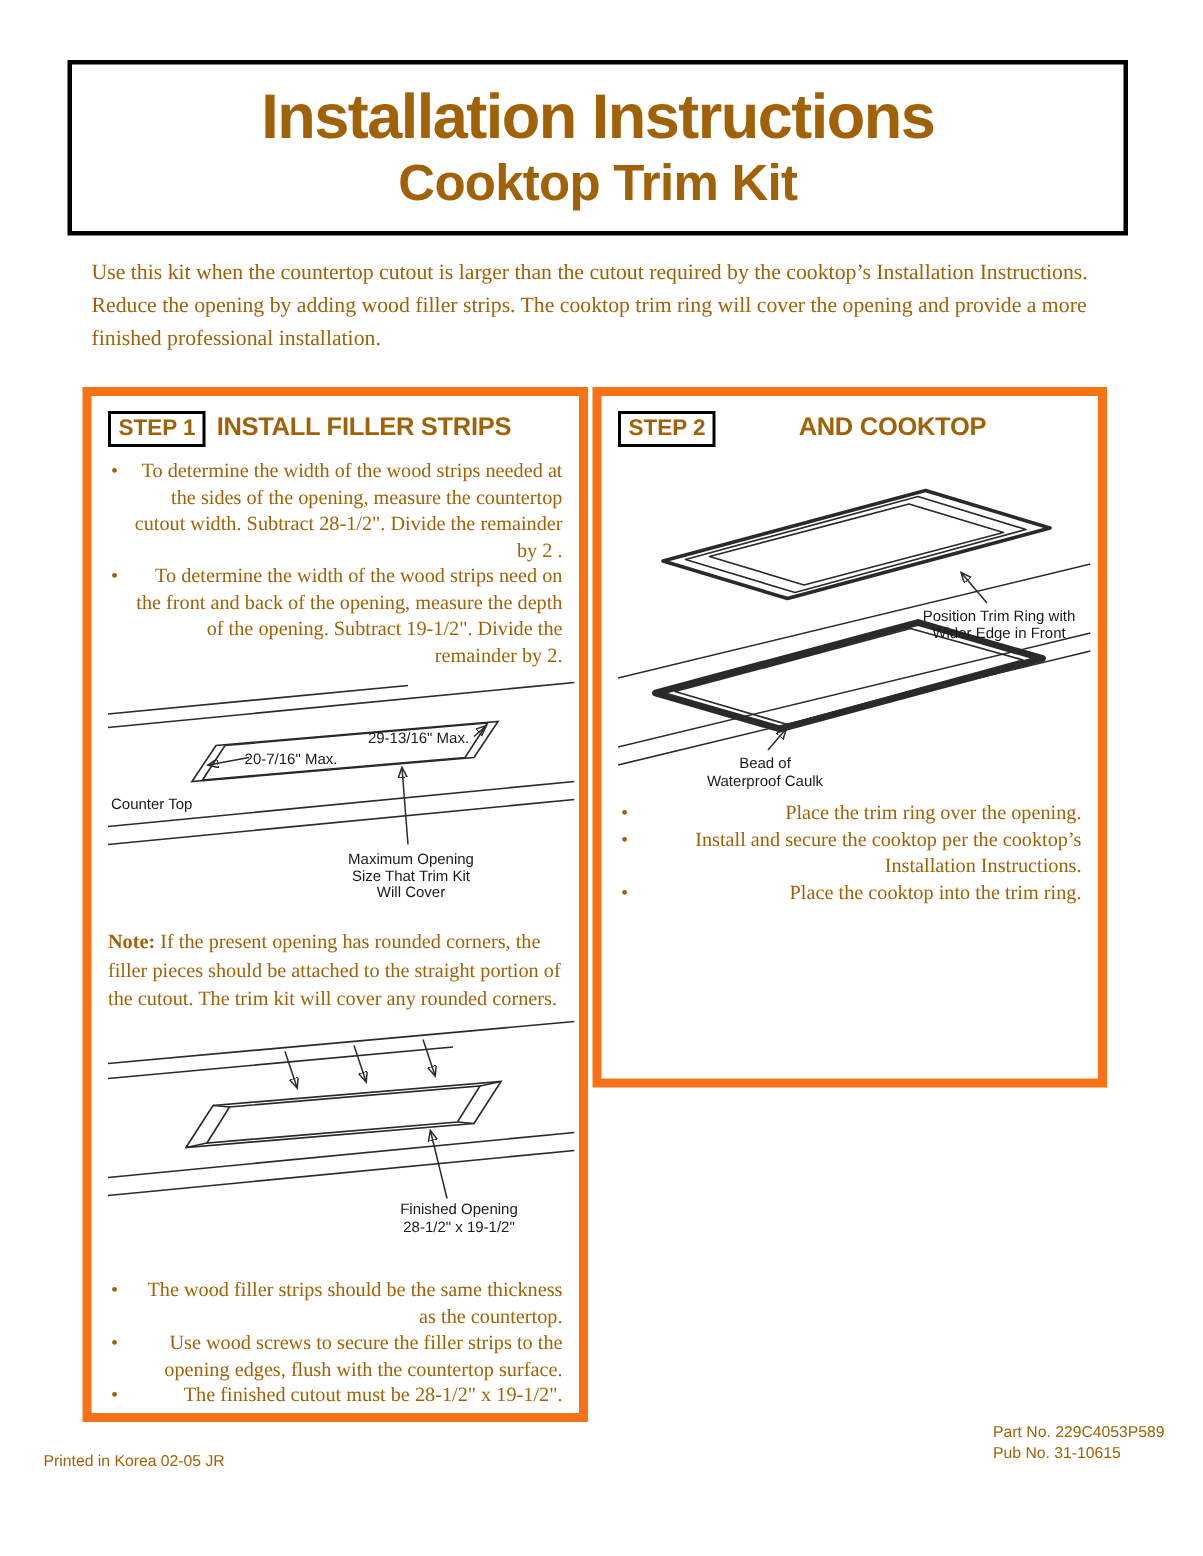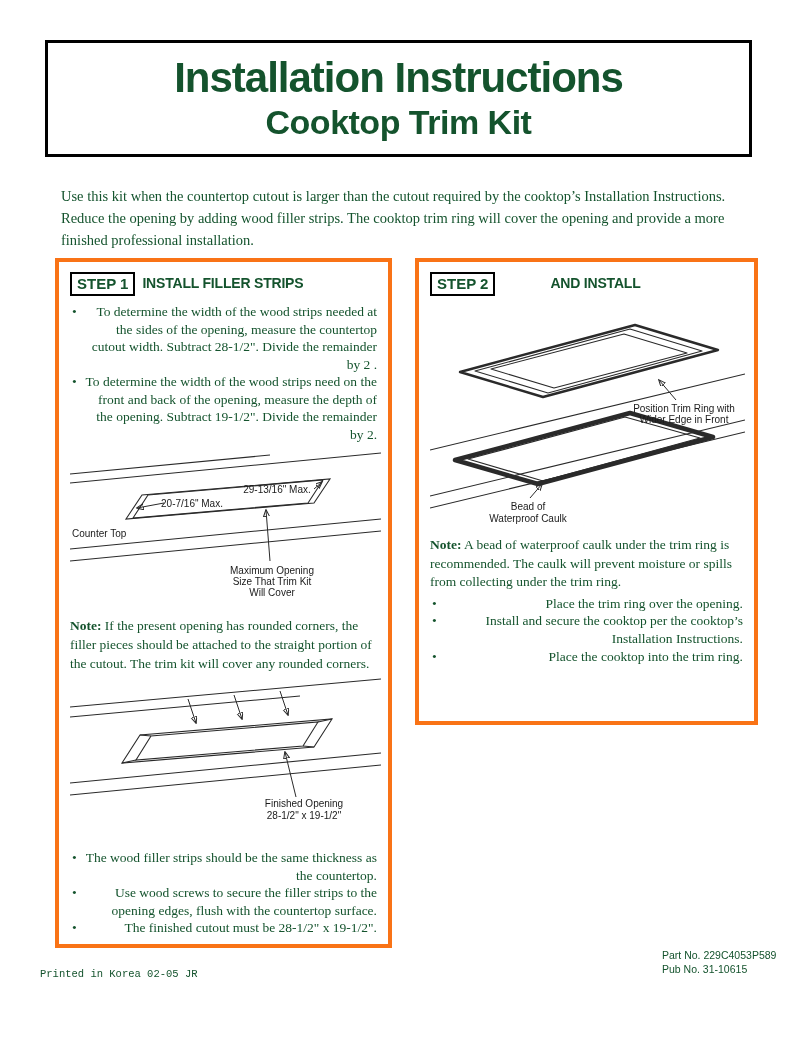--- a/index.html
+++ b/index.html
@@ -1,68 +1,68 @@
 <!DOCTYPE html>
 <html><head>
 <meta charset="utf-8">
 <style>
   html,body{margin:0;padding:0;background:#fff;}
   .page{
     position:relative;
     width:802px;height:1037px;
     background:#fff;
     font-family:"Liberation Serif", serif;
-    color:#14532d;
+    color:#a16207;
     overflow:hidden;
   }
   
   .header-box{
     position:absolute;left:45px;top:40px;width:707px;height:117px;
     box-sizing:border-box;border:3px solid #000;text-align:center;
     font-family:"Liberation Sans", sans-serif;
   }
   .doc-title{
     margin-top:12px;font-size:42px;font-weight:bold;letter-spacing:-1px;line-height:1.1;
   }
   .doc-subtitle{
     margin-top:2px;font-size:34px;font-weight:bold;letter-spacing:-0.5px;
   }
   
   .intro{
-    position:absolute;left:61px;top:186px;width:690px;
+    position:absolute;left:61px;top:172px;width:690px;
     font-size:14.5px;line-height:1.5;margin:0;
   }
   
   .step-box{
-    position:absolute;box-sizing:border-box;border:4px solid #f97316;
+    position:absolute;box-sizing:border-box;border:6px solid #f97316;
     padding:10px 11px 8px 11px;background:#fff;
   }
   .step1-box{left:55px;top:258px;width:337px;height:690px;}
-  .step2-box{left:415px;top:258px;width:343px;height:467px;}
+  .step2-box{left:395px;top:258px;width:343px;height:467px;}
   .step-header{display:flex;align-items:flex-start;gap:7px;font-family:"Liberation Sans", sans-serif;}
   .step-badge{
     border:2px solid #000;padding:0 5px;font-size:15px;font-weight:bold;
     line-height:20px;white-space:nowrap;
   }
-  .step-title{font-size:14px;font-weight:bold;line-height:22px;letter-spacing:-0.2px;}
+  .step-title{font-size:17px;font-weight:bold;line-height:22px;letter-spacing:-0.2px;}
   .step-title .line2{padding-left:48px;}
   
   ul.bullets{list-style:none;margin:7px 0 0 0;padding:0 0 0 2px;font-size:13.5px;line-height:1.3;}
   ul.bullets li{position:relative;padding-left:11px;margin:0;text-align:right;}
   ul.bullets li::before{content:"\2022";position:absolute;left:0;top:0;}
   .note{font-size:13.5px;line-height:1.38;margin:8px 0 0 0;}
   .note b{font-family:"Liberation Serif", serif;}
   
   svg.diagram{display:block;margin:4px auto 0 auto;}
   svg.diagram text{font-family:"Liberation Sans", sans-serif;font-size:10px;fill:#1a1a1a;}
   svg.diagram path, svg.diagram line{stroke:#2a2a2a;fill:none;}
   
   .footer-left{
-    position:absolute;left:40px;top:968px;
-    font-family:Liberation Mono, monospace;font-size:10.5px;
+    position:absolute;left:29px;top:968px;
+    font-family:Liberation Sans, sans-serif;font-size:10.5px;
   }
   .footer-right{
     position:absolute;left:662px;top:949px;
     font-family:"Liberation Sans", sans-serif;font-size:10.5px;line-height:1.3;
   }
 </style>
 </head>
 <body>
 
 <div class="page">
@@ -150,21 +150,21 @@
       <li>The wood filler strips should be the same thickness as the countertop.</li>
       <li>Use wood screws to secure the filler strips to the opening edges, flush with the countertop surface.</li>
       <li>The finished cutout must be 28-1/2" x 19-1/2".</li>
     </ul>
   </section>
 
   <section class="step-box step2-box">
     <div class="step-header">
       <span class="step-badge">STEP 2</span>
       <span class="step-title">
-        <span class="line2" style="display:block;">AND INSTALL</span>
+        <span class="line2" style="display:block;">AND COOKTOP</span>
       </span>
     </div>
 
     <svg class="diagram" width="315" height="228" viewBox="0 0 315 228">
       <defs>
         <marker id="ar3" markerWidth="8" markerHeight="8" refX="6.5" refY="3" orient="auto">
           <path d="M0,0 L7,3 L0,6 Z" fill="#1a1a1a" stroke="none"></path>
         </marker>
       </defs>
       <g stroke-linejoin="round">
@@ -184,21 +184,20 @@
       <g stroke-width="1">
         <path d="M246,100 L229,80" marker-end="url(#ar3)"></path>
         <path d="M100,198 L112,184" marker-end="url(#ar3)"></path>
       </g>
       <text x="254" y="112" text-anchor="middle">Position Trim Ring with</text>
       <text x="254" y="123" text-anchor="middle">Wider Edge in Front</text>
       <text x="98" y="210" text-anchor="middle">Bead of</text>
       <text x="98" y="222" text-anchor="middle">Waterproof Caulk</text>
     </svg>
 
-    <p class="note"><b>Note:</b><span> A bead of waterproof caulk under the trim ring is recommended. The caulk will prevent moisture or spills from collecting under the trim ring.</span></p>
 
     <ul class="bullets" style="margin-top:3px;">
       <li>Place the trim ring over the opening.</li>
       <li>Install and secure the cooktop per the cooktop’s Installation Instructions.</li>
       <li>Place the cooktop into the trim ring.</li>
     </ul>
   </section>
 
   <div class="footer-left">Printed in Korea 02-05  JR</div>
   <div class="footer-right">

